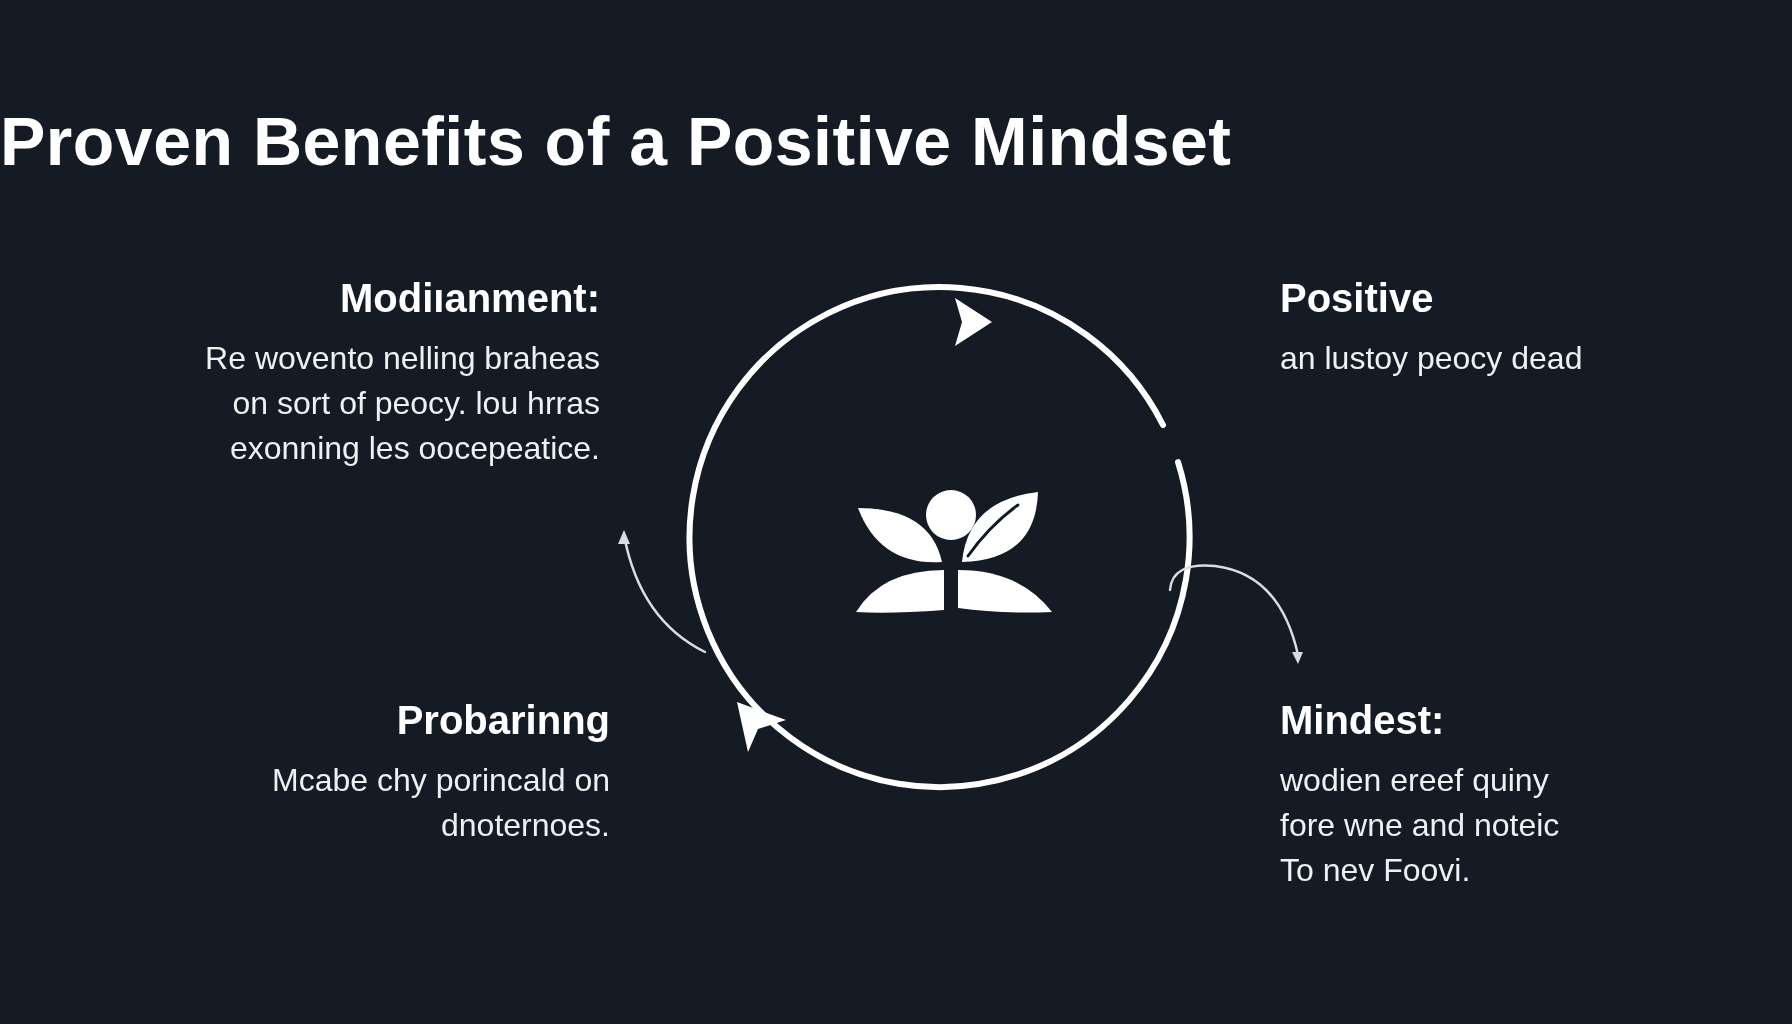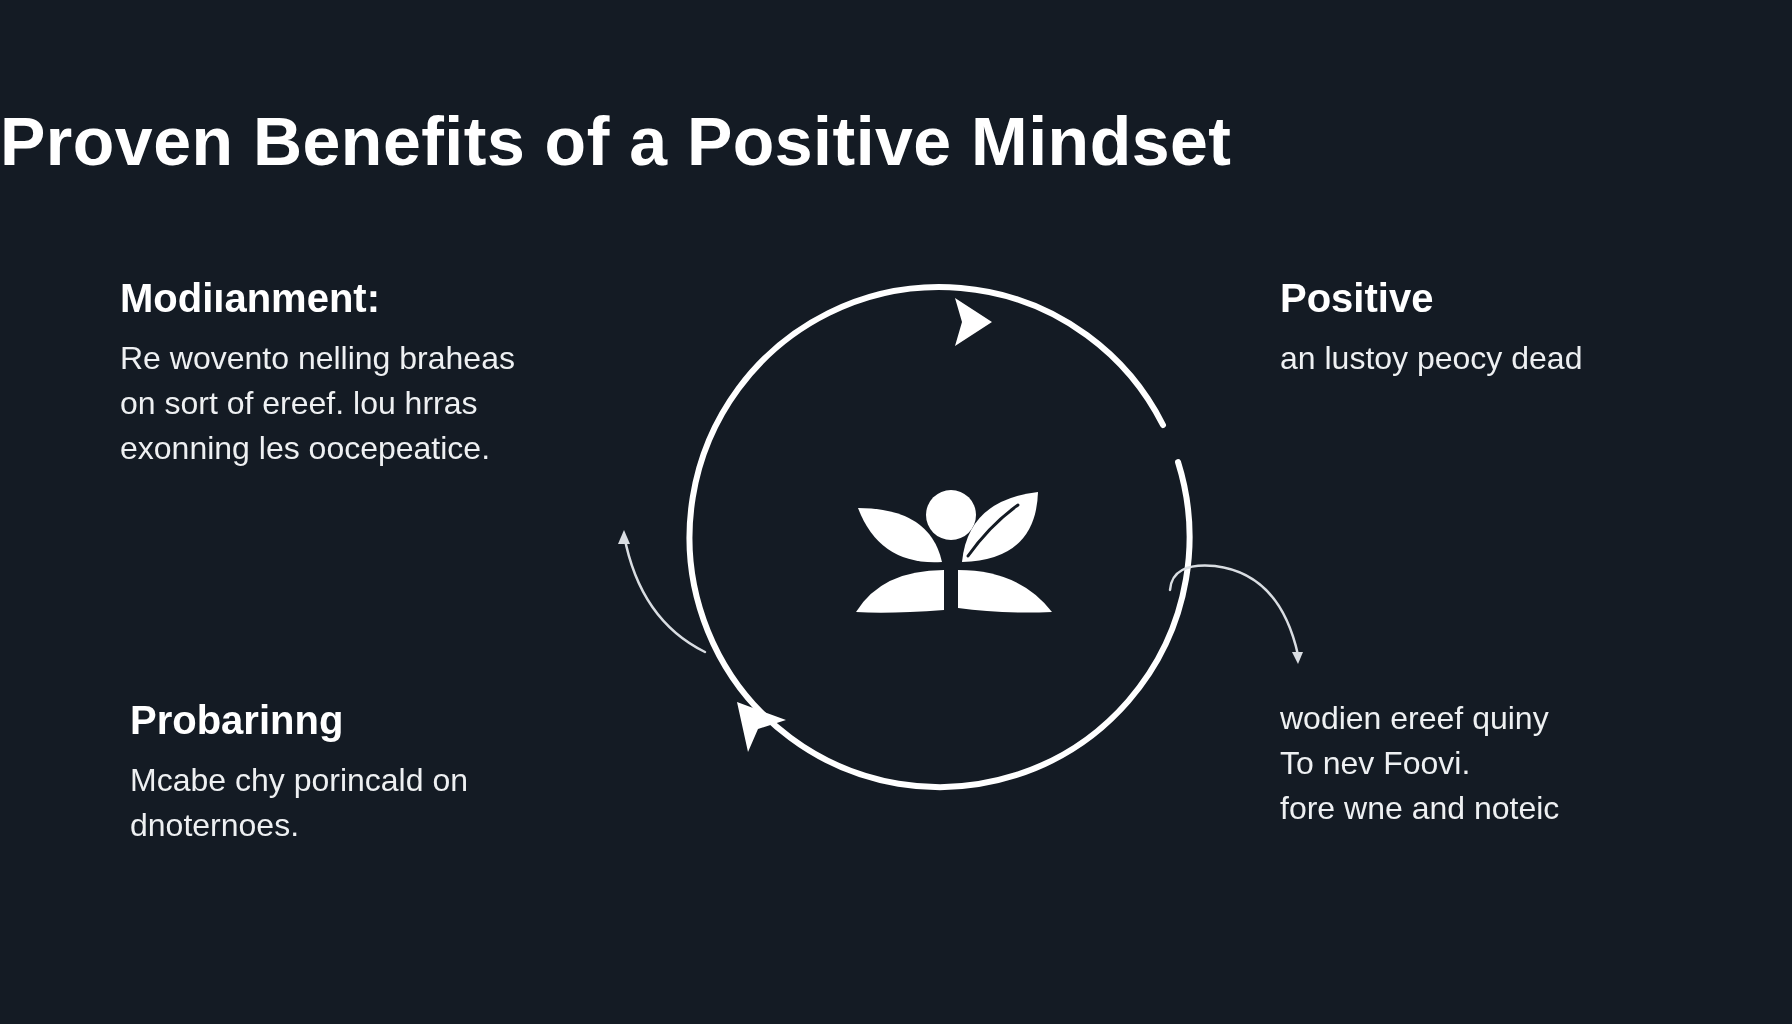--- a/index.html
+++ b/index.html
@@ -23,21 +23,21 @@
       font-size: 68px;
       font-weight: bold;
       letter-spacing: 0.5px;
       color: #ffffff;
       line-height: 90px;
     }
     .block {
       position: absolute;
       width: 480px;
     }
-    .block.left { }
+    .block.left { text-align: right; }
     .block.right { text-align: left; }
     .block .heading {
       font-size: 40px;
       font-weight: bold;
       color: #ffffff;
       line-height: 48px;
       margin-bottom: 14px;
     }
     .block .line {
       font-size: 32px;
@@ -93,32 +93,33 @@
 
     <path d="M 958 570 Q 1020 570 1052 612 Q 1000 614 958 608 Z"></path>
   </g>
 
   <path d="M 1018 505 Q 990 525 968 556" stroke="#141b24" stroke-width="3" fill="none" stroke-linecap="round"></path>
 </svg>
 
 <div class="block left" id="block-tl">
   <div class="heading">Modiıanment:</div>
   <div class="line">Re wovento nelling braheas</div>
-  <div class="line">on sort of ereef. lou hrras</div>
+  <div class="line">on sort of peocy. lou hrras</div>
   <div class="line">exonning les oocepeatice.</div>
 </div>
 
 <div class="block right" id="block-tr">
   <div class="heading">Positive</div>
   <div class="line">an lustoy peocy dead</div>
 </div>
 
 <div class="block left" id="block-bl">
   <div class="heading">Probarinng</div>
   <div class="line">Mcabe chy porincald on</div>
   <div class="line">dnoternoes.</div>
 </div>
 
 <div class="block right" id="block-br">
+  <div class="heading">Mindest:</div>
   <div class="line">wodien ereef quiny</div>
+  <div class="line">fore wne and noteic</div>
   <div class="line">To nev Foovi.</div>
-  <div class="line">fore wne and noteic</div>
 </div>
 
 </body></html>

